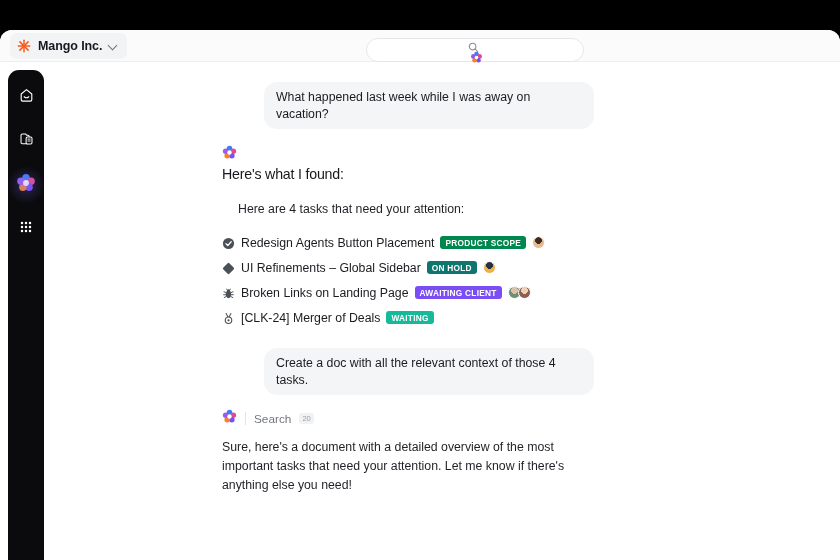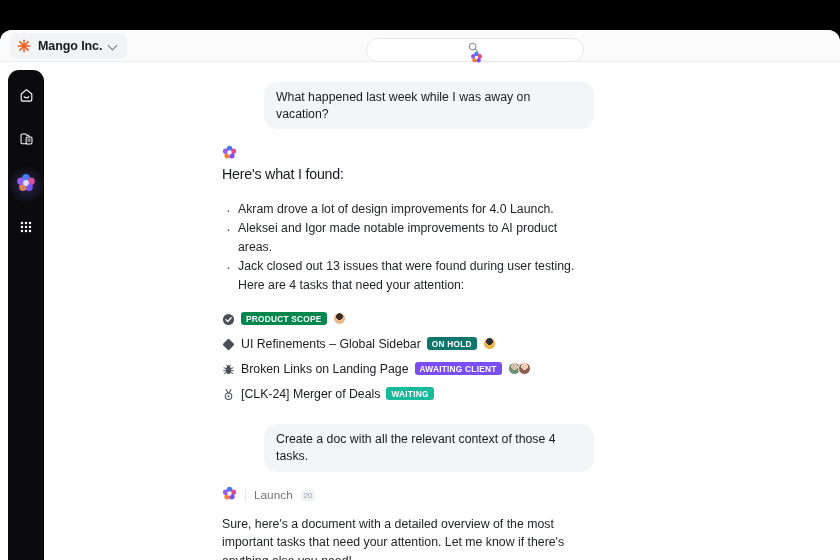--- a/index.html
+++ b/index.html
@@ -300,36 +300,32 @@
           <circle cx="15.1" cy="8.3" r="3.7" fill="#e34a8e"></circle>
           <circle cx="13.1" cy="14.3" r="3.7" fill="#7b4df5"></circle>
           <circle cx="6.9" cy="14.3" r="3.7" fill="#f5812e"></circle>
           <circle cx="4.9" cy="8.3" r="3.7" fill="#9b5af0"></circle>
           <circle cx="10" cy="10" r="2.9" fill="#ffffff"></circle>
         </svg>
       </div>
 
       <div class="ans-head">Here's what I found:</div>
 
-      <ul class="bullets">
-        <li>Akram drove a lot of design improvements for 4.0 Launch.</li>
-        <li>Aleksei and Igor made notable improvements to AI product areas.</li>
-        <li>Jack closed out 13 issues that were found during user testing.</li>
-      </ul>
       <div class="subline">Here are 4 tasks that need your attention:</div>
 
       <div class="tasks">
 
         <div class="task">
           <span class="task-ico">
             <svg width="13" height="13" viewBox="0 0 14 14">
               <circle cx="7" cy="7" r="6" fill="#4b5058"></circle>
               <path d="M4.2 7.1 L6.2 9.1 L9.9 5.1" fill="none" stroke="#fff" stroke-width="1.4" stroke-linecap="round" stroke-linejoin="round"></path>
             </svg>
           </span>
+          <span class="task-title">Redesign Agents Button Placement</span>
           <span class="tag" style="background:#00874d">PRODUCT SCOPE</span>
           <span class="avs">
             <span class="av" style="background:radial-gradient(circle at 50% 32%, #3b2b22 0 34%, #e8b98e 35% 100%), #e8b98e"></span>
           </span>
         </div>
 
         <div class="task">
           <span class="task-ico">
             <svg width="13" height="13" viewBox="0 0 14 14">
               <rect x="2.3" y="2.3" width="9.4" height="9.4" rx="1.6" fill="#4b5058" transform="rotate(45 7 7)"></rect>
@@ -392,21 +388,21 @@
           <svg width="15" height="15" viewBox="0 0 20 20">
             <circle cx="10" cy="4.6" r="3.7" fill="#3f7df6"></circle>
             <circle cx="15.1" cy="8.3" r="3.7" fill="#e34a8e"></circle>
             <circle cx="13.1" cy="14.3" r="3.7" fill="#7b4df5"></circle>
             <circle cx="6.9" cy="14.3" r="3.7" fill="#f5812e"></circle>
             <circle cx="4.9" cy="8.3" r="3.7" fill="#9b5af0"></circle>
             <circle cx="10" cy="10" r="2.9" fill="#ffffff"></circle>
           </svg>
         </span>
         <span class="divider"></span>
-        <span class="tool-label">Launch</span>
+        <span class="tool-label">Search</span>
         <span class="tool-count">20</span>
       </div>
 
       <div class="para">Sure, here's a document with a detailed overview of the most important tasks that need your attention. Let me know if there's anything else you need!</div>
 
     </div>
   </div>
 </div>
 
 </body></html>

